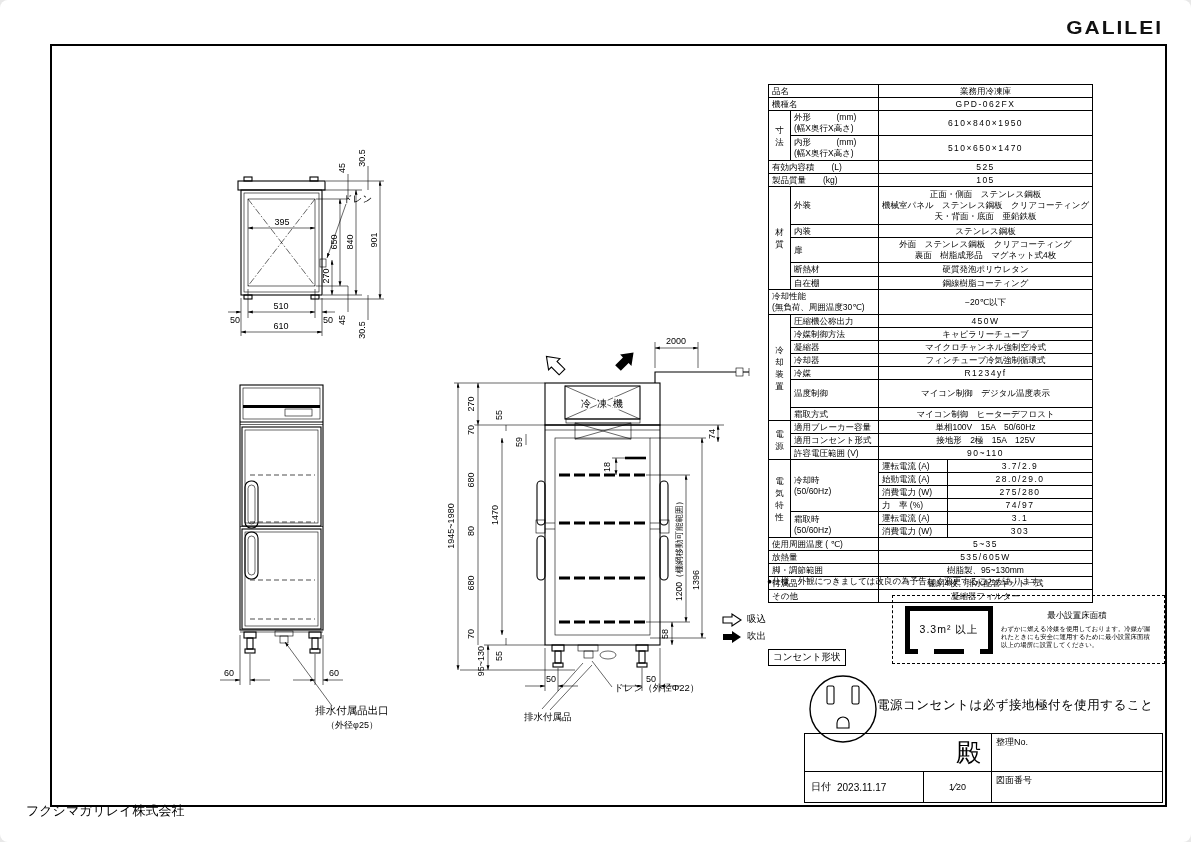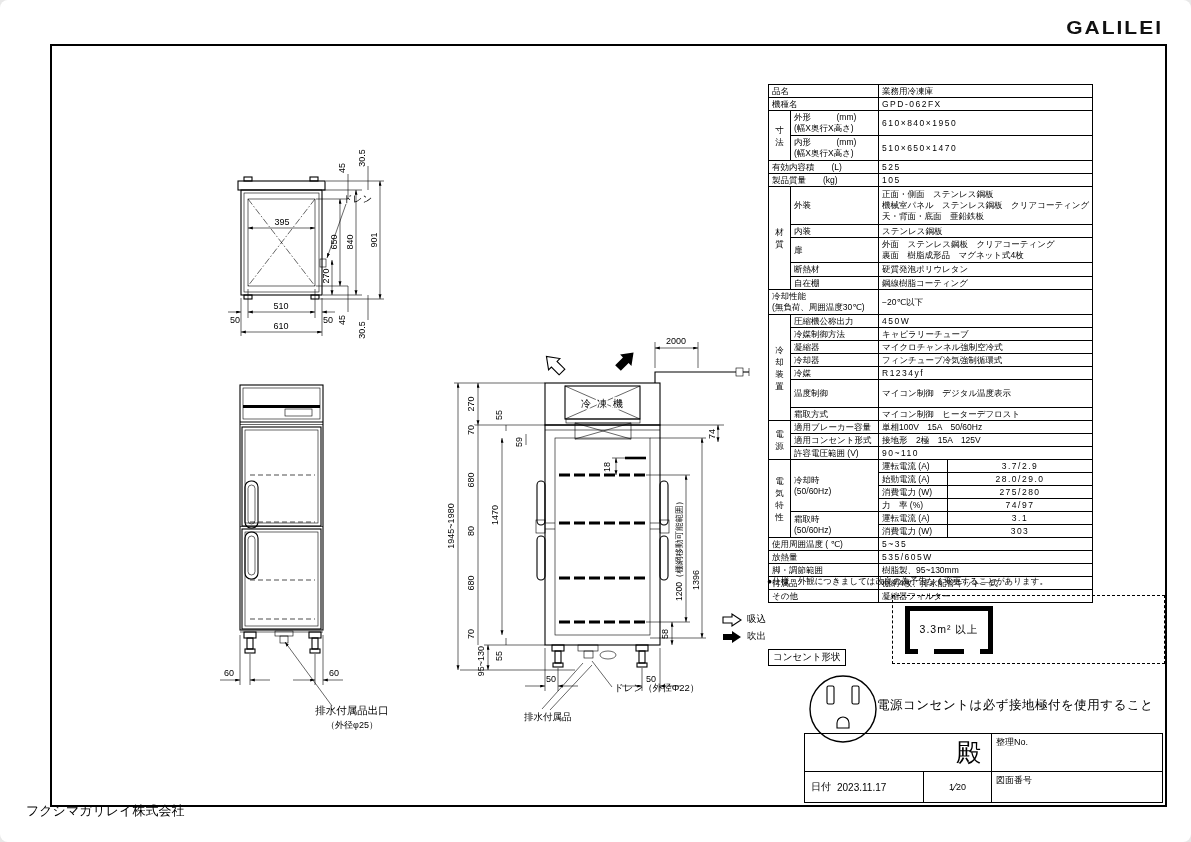--- a/index.html
+++ b/index.html
@@ -9,21 +9,21 @@
   .logo{position:absolute;left:1028px;top:16px;width:135px;text-align:right;
         font-weight:900;font-size:21px;letter-spacing:2px;transform:scaleY(.88);color:#111;}
   .company{position:absolute;left:26px;top:802px;font-size:13px;}
 
   
   table.spec{position:absolute;left:768px;top:84px;width:324px;border-collapse:collapse;
              table-layout:fixed;font-size:8.5px;line-height:11px;}
   table.spec td{border:1px solid #000;padding:0 3px;vertical-align:middle;overflow:hidden;white-space:nowrap;}
   table.spec td.g{text-align:center;padding:0;line-height:12px;}
   table.spec td.b{text-align:left;}
-  table.spec td.v{text-align:left;}
+  table.spec td.v{text-align:center;}
   table.spec td.c{text-align:center;}
   table.spec td.n{letter-spacing:1.5px;}
 
   .note{position:absolute;left:767px;top:576px;font-size:8.5px;}
 
   
   .legend{position:absolute;left:722px;top:611px;}
   .legend-row{display:flex;align-items:center;height:17px;gap:5px;}
   .legend-row span{font-size:9.5px;}
   .consent-box{position:absolute;left:768px;top:649px;border:1px solid #000;
@@ -503,20 +503,24 @@
     <path class="ln" d="M31,54 v-5 a6,6 0 0 1 12,0 v5 z"></path>
   </svg>
   <div class="notice">電源コンセントは必ず接地極付を使用すること</div>
 
   <div class="min-area">
     <div class="room">
       <div class="gap g1"></div>
         <div class="gap g2"></div>
       <div class="room-val">3.3m² 以上</div>
     </div>
+    <div class="min-col">
+      <div class="min-title">最小設置床面積</div>
+      <div class="min-body">わずかに燃える冷媒を使用しております。冷媒が漏れたときにも安全に運用するために最小設置床面積以上の場所に設置してください。</div>
+    </div>
   </div>
 
   <div class="tblock">
     <div class="tb-r1">
       <div class="tb-tono">殿</div>
       <div class="tb-ref">整理No.</div>
     </div>
     <div class="tb-r2">
       <div class="tb-date">
         <span>日付</span>

